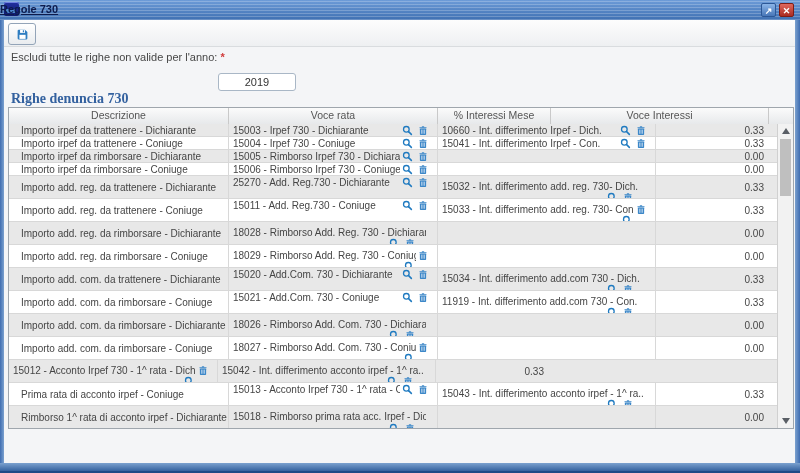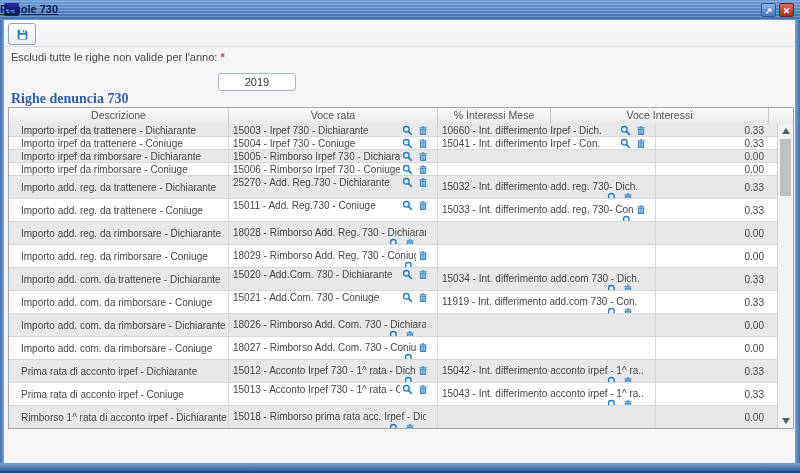--- a/index.html
+++ b/index.html
@@ -712,23 +712,20 @@
               <span class="ic-after"></span>
               <span class="ic"></span>
             </div>
       <div class="l2"></div>
     </div>
     <div class="td c-perc">
             <span class="txt">0.00</span>
           </div>
   </div>
         <div class="tr tall odd">
-    <div class="td c-desc">
-            <span class="txt">Prima rata di acconto irpef - Dichiarante</span>
-          </div>
     <div class="td c-rata col two-line">
       <div class="l1">
               <span class="txt">15012 - Acconto Irpef 730 - 1^ rata - Dich.</span>
               <span class="ic-after">
                 <span class="icon">
                   <svg viewBox="0 0 16 16" width="10" height="11">
                     <rect x="3" y="4.6" width="10" height="10.4" rx="1.2" fill="#3c87c8"></rect>
                     <rect x="2.2" y="2.6" width="11.6" height="1.7" rx="0.8" fill="#3c87c8"></rect>
                     <rect x="6" y="1.1" width="4" height="2" rx="1" fill="#3c87c8"></rect>
                     <line x1="5.7" y1="6.6" x2="5.7" y2="13.2" stroke="#e8f1fa" stroke-width="1"></line>

